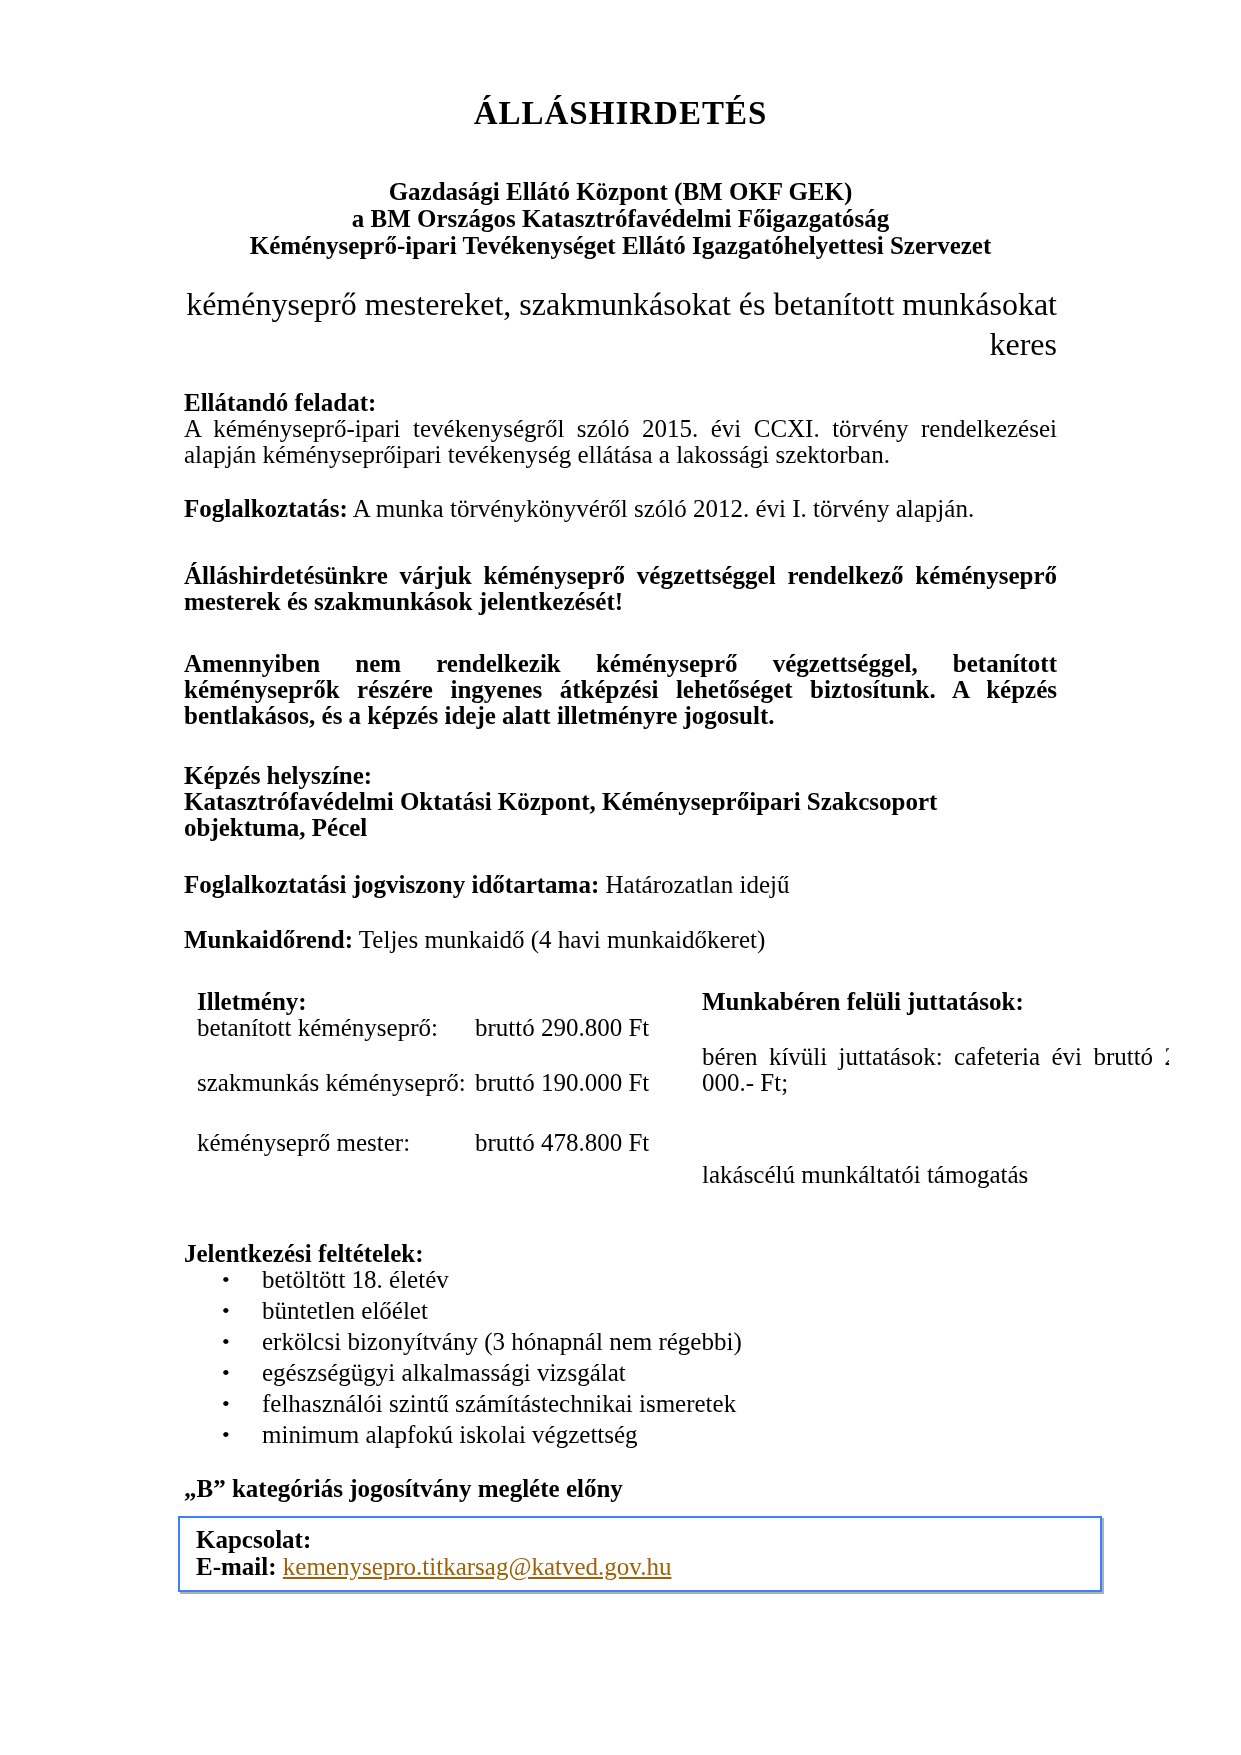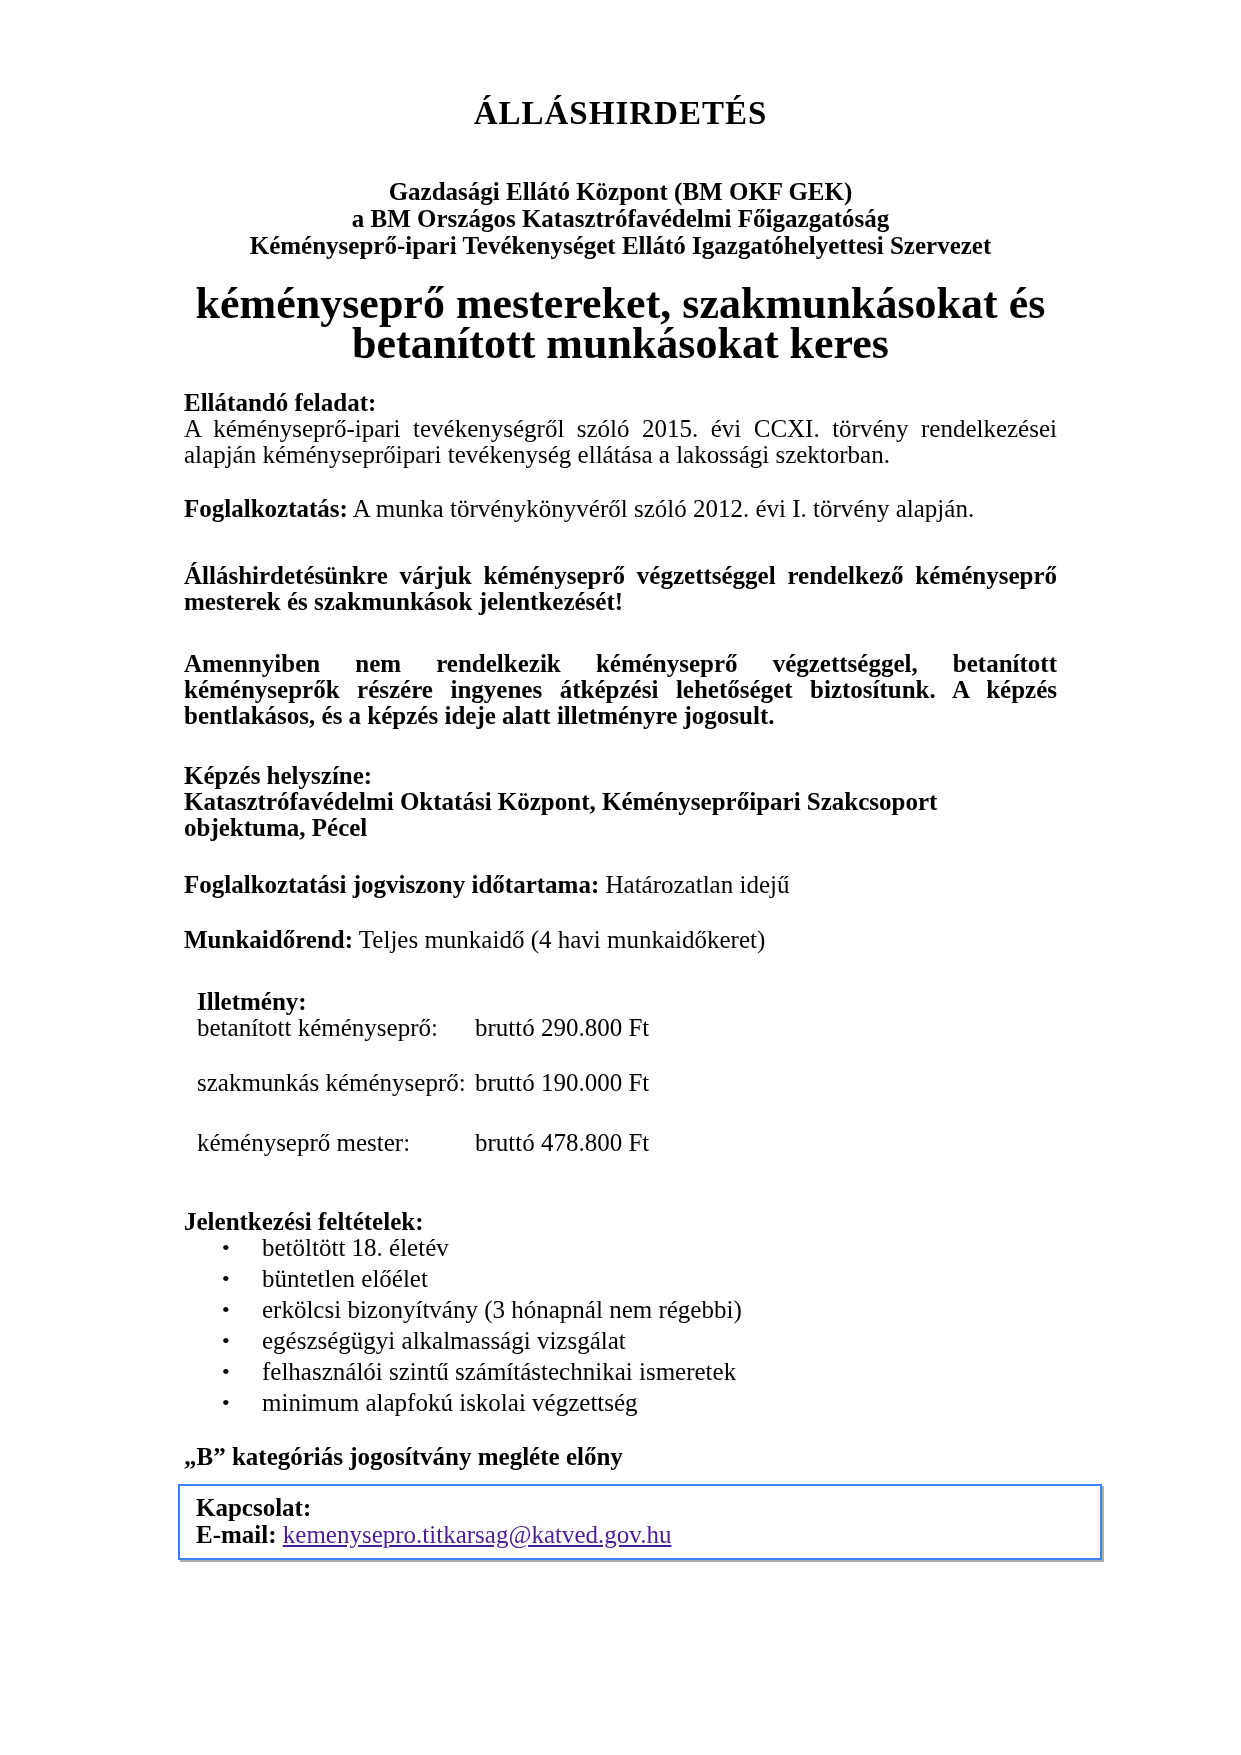--- a/index.html
+++ b/index.html
@@ -30,23 +30,23 @@
     margin: 0;
   }
   .org-block {
     margin-top: 46px;
     text-align: center;
     font-weight: bold;
     line-height: 27px;
   }
   .headline {
     margin-top: 25px;
-    text-align: center;
-    font-weight: bold;
-    font-size: 44px;
+    text-align: right;
+    font-weight: normal;
+    font-size: 32px;
     line-height: 40px;
   }
   .sec-label { font-weight: bold; }
   .para-task       { margin-top: 26px; }
   .para-task .body { text-align: justify; }
   .para-employment { margin-top: 28px; }
   .para-invite     { margin-top: 41px; font-weight: bold; text-align: justify; }
   .para-training   { margin-top: 36px; font-weight: bold; text-align: justify; }
   .para-location   { margin-top: 34px; font-weight: bold; }
   .para-duration   { margin-top: 31px; }
@@ -94,21 +94,21 @@
   .contact-box {
     margin-top: 14px;
     margin-left: -6px;
     margin-right: -45px;
     border: 2px solid #3b82f6;
     box-shadow: 2px 2px 0 #b0b0b0;
     padding: 8px 33px 10px 16px;
     line-height: 27px;
   }
   .email-link {
-    color: #4c1d95;
+    color: #a16207;
     text-decoration: underline;
     font-weight: normal;
     cursor: pointer;
   }
   .bold { font-weight: bold; }
 </style>
 </head>
 <body>
 
 <div class="page">
@@ -157,20 +157,25 @@
           <span class="salary-label">szakmunkás kéményseprő:</span>
           <span class="salary-value">bruttó 190.000 Ft</span>
         </div>
           <div class="salary-row">
           <span class="salary-label">kéményseprő mester:</span>
           <span class="salary-value">bruttó 478.800 Ft</span>
         </div>
         </div>
     </div>
 
+    <div class="benefits-col">
+      <div class="col-header benefit-item">Munkabéren felüli juttatások:</div>
+      <div class="benefit-item">béren kívüli juttatások: cafeteria évi bruttó 200 000.- Ft;</div>
+      <div class="benefit-item">lakáscélú munkáltatói támogatás</div>
+    </div>
 
   </div>
 
   <div class="para-requirements">
     <div class="sec-label">Jelentkezési feltételek:</div>
     <ul class="req-list">
 
     <li class="req-item">
         <span class="req-bullet">•</span>
         <span class="req-text">betöltött 18. életév</span>

